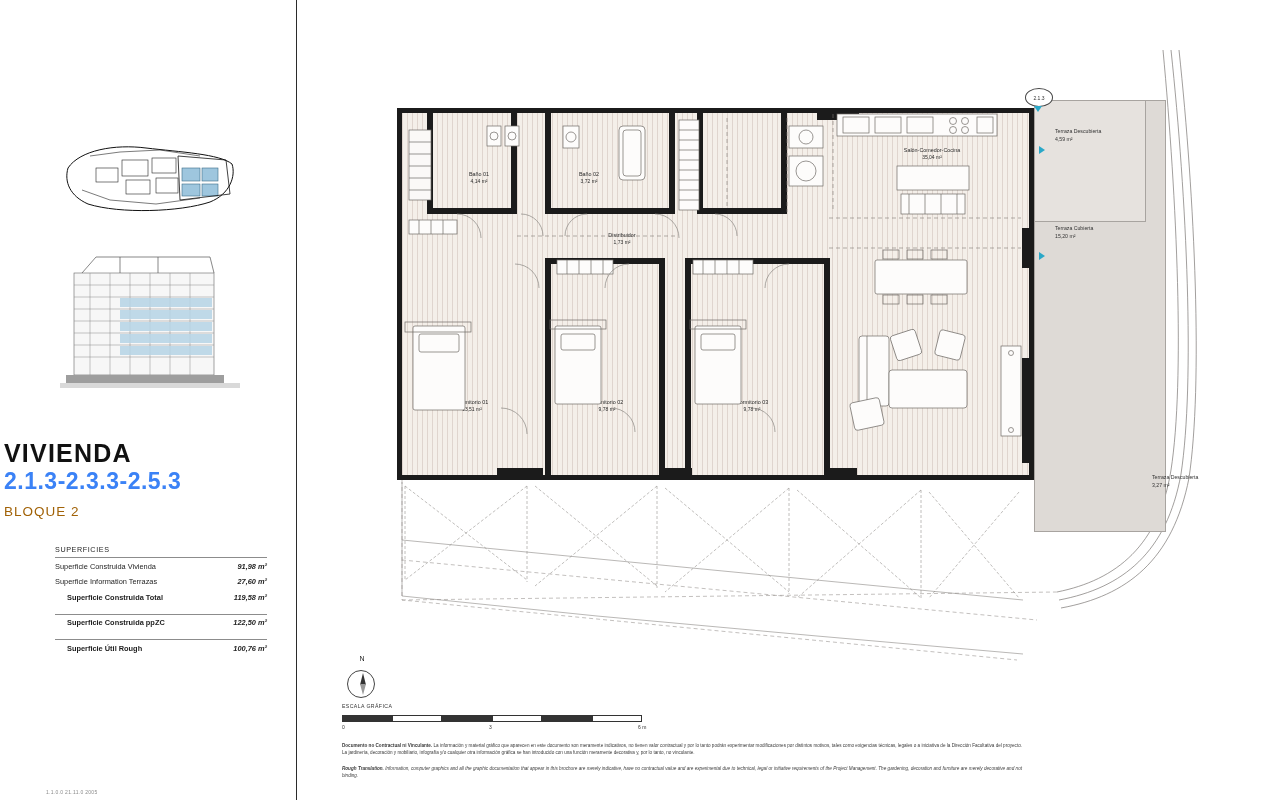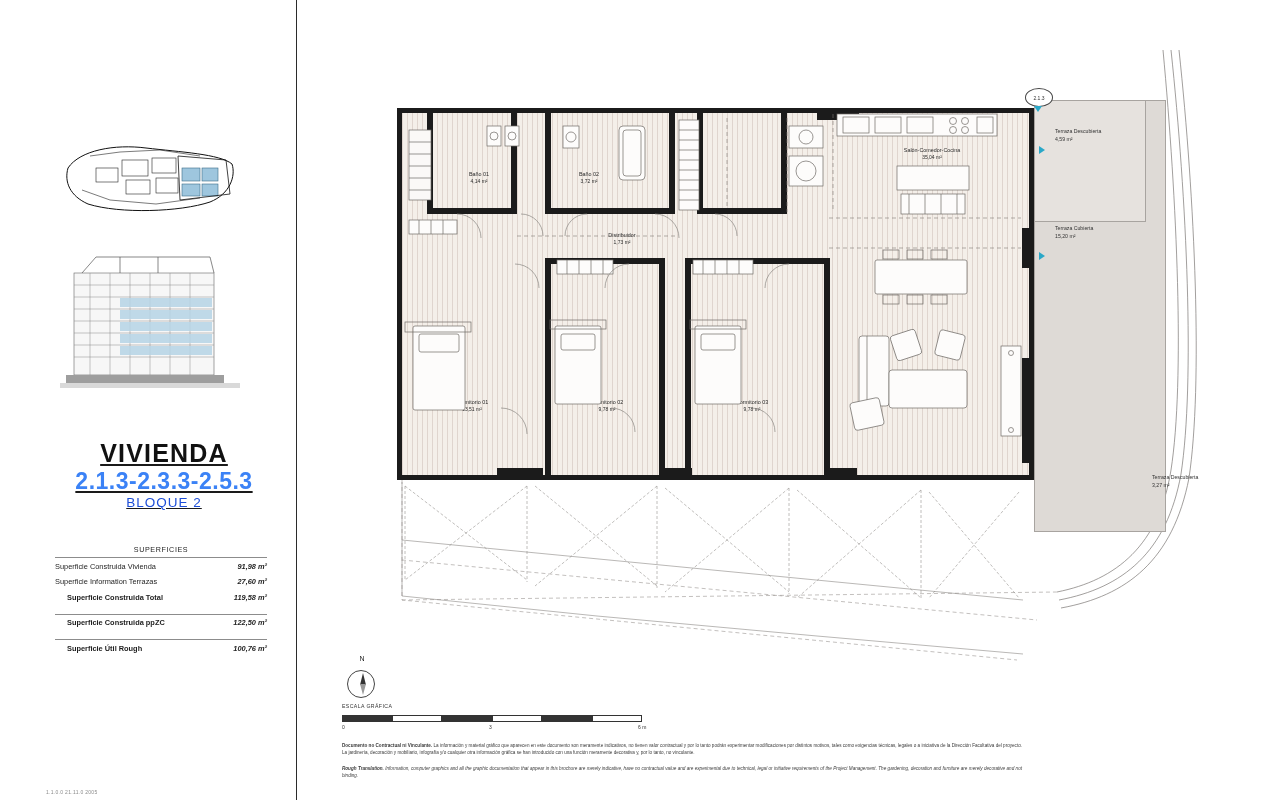--- a/index.html
+++ b/index.html
@@ -20,35 +20,35 @@
   }
   .divider-v{
     position:absolute;left:296px;top:0;width:1px;height:800px;background:#2b2b2b;
   }
 
   
   .thumb-plan{position:absolute;left:60px;top:138px;width:180px;height:82px;}
   .thumb-elev{position:absolute;left:60px;top:243px;width:180px;height:152px;}
 
   
-  .title-block{position:absolute;left:16px;top:440px;width:296px;text-align:center;text-decoration:underline;}
+  .title-block{position:absolute;left:4px;top:440px;width:296px;text-align:left;}
   .t-vivienda{
     font-family:"Liberation Sans", sans-serif;
     font-weight:bold;font-size:25px;letter-spacing:1.2px;color:#111;
     line-height:1.05;
   }
   .t-code{
     font-weight:bold;font-size:23px;letter-spacing:.5px;color:#3b82f6;margin-top:2px;
   }
-  .t-bloque{font-size:13.5px;letter-spacing:1px;color:#1d4ed8;}
+  .t-bloque{font-size:13.5px;letter-spacing:1px;color:#a16207;margin-top:9px;}
   .t-planta{font-size:13.5px;letter-spacing:1px;color:#1d1d1d;margin-top:2px;}
 
   
   .surf{position:absolute;left:55px;top:545px;width:212px;font-size:7.4px;color:#1d1d1d;}
-  .surf .hdr{text-align:center;letter-spacing:.6px;font-size:7.2px;padding-bottom:3px;}
+  .surf .hdr{text-align:left;letter-spacing:.6px;font-size:7.2px;padding-bottom:3px;}
   .rule{height:1px;background:#8c8c8c;width:100%;}
   .srow{display:flex;justify-content:space-between;align-items:baseline;padding:3.5px 0 3px 0;}
   .srow .lbl{font-size:7.4px;}
   .srow .val{font-size:7.4px;font-style:italic;white-space:nowrap;font-weight:bold;}
   .srow.bold .lbl,.srow.bold .val{font-weight:bold;padding-left:12px;}
   .gap{height:9px;}
 
   .footnote-left{
     position:absolute;left:46px;top:789px;font-size:5px;color:#8a8a8a;letter-spacing:.3px;
   }

